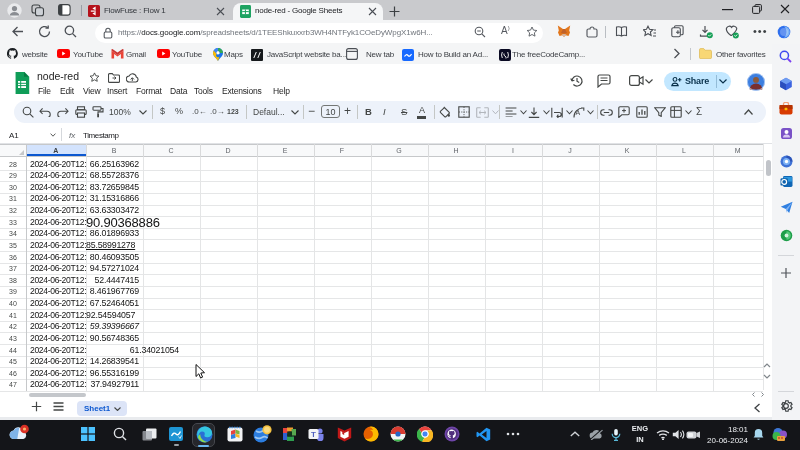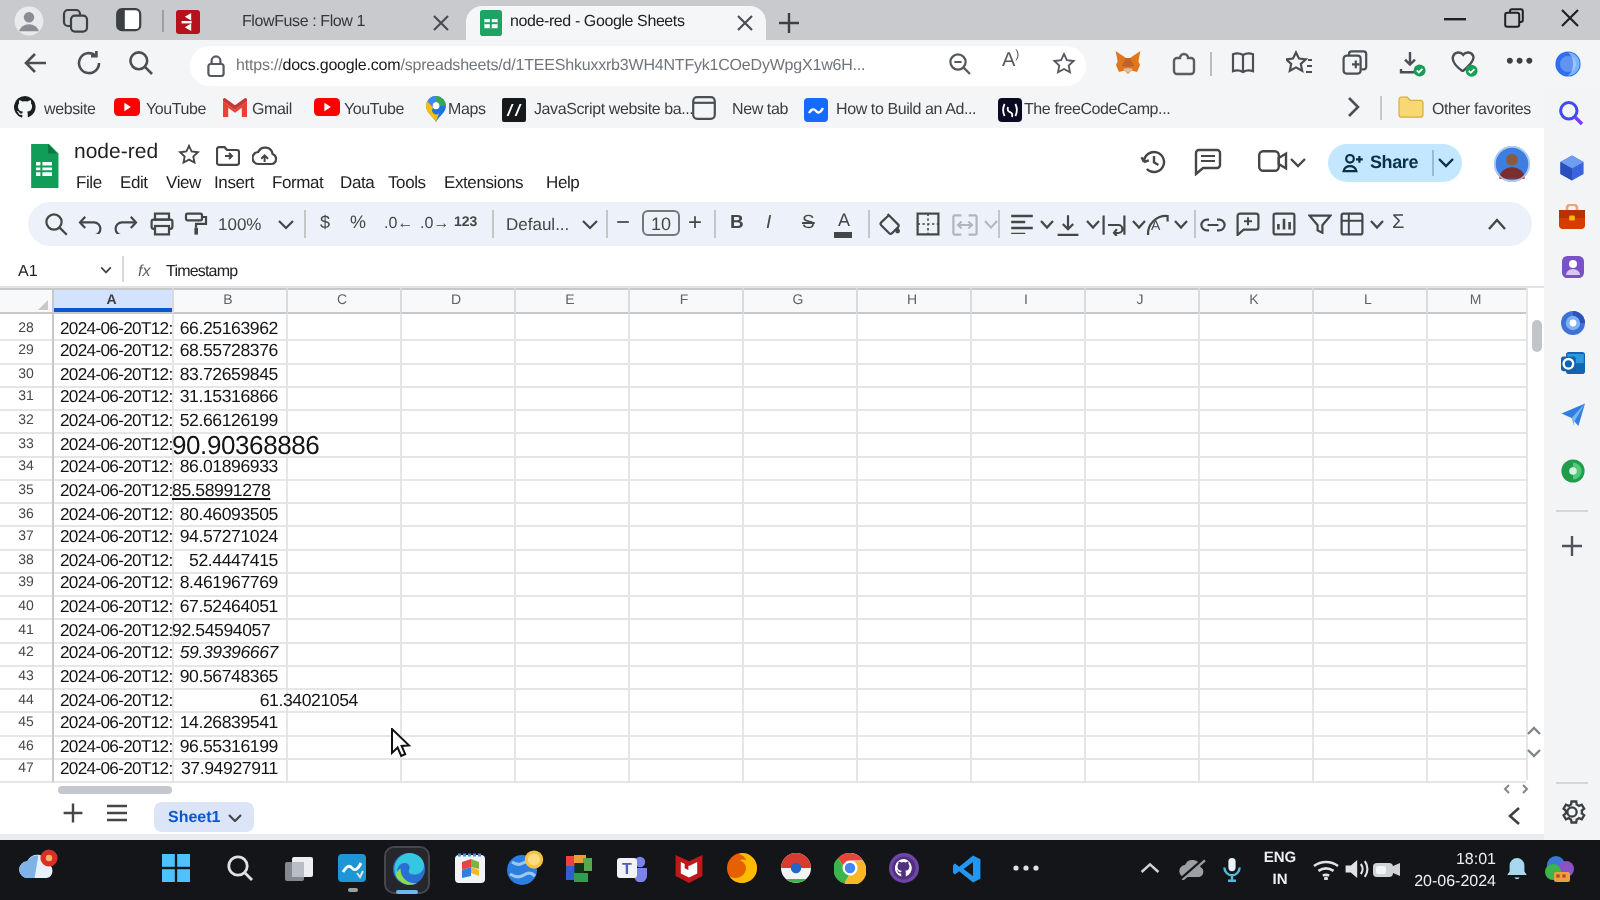--- a/index.html
+++ b/index.html
@@ -23,21 +23,21 @@
 <rect x="0.6" y="0.6" width="11.5" height="10.5" rx="2.4" fill="#fff" stroke="#3c4043" stroke-width="1.1"></rect>
 <path d="M2.8 0.6 h1.6 v10.5 H2.8 a2.2 2.2 0 0 1 -2.2 -2.2 v-6.1 a2.2 2.2 0 0 1 2.2 -2.2 z" fill="#3c4043"></path>
   </svg>
 <div class="abs" style="left:81px;top:5px;width:1px;height:11px;background:#9a9ea5;"></div>
 <svg class="abs" style="left:88px;top:5px" width="12" height="12" viewBox="0 0 12 12">
 <rect width="12" height="12" rx="1.5" fill="#b5121b"></rect>
 <path d="M7.6 1.5 L4.4 3.4 L7.6 5.2 Z" fill="#fff"></path>
 <path d="M7.6 6.8 L4.4 8.6 L7.6 10.5 Z" fill="#fff"></path>
 <rect x="2.8" y="5.5" width="5" height="1.2" fill="#fff"></rect>
   </svg>
-<div class="abs" style="left:104px;top:0;height:20px;line-height:21px;font-size:8px;letter-spacing:-0.2px;color:#33373c;margin-left:17px;">FlowFuse : Flow 1</div>
+<div class="abs" style="left:104px;top:0;height:20px;line-height:21px;font-size:8px;letter-spacing:-0.2px;color:#33373c;">FlowFuse : Flow 1</div>
 <svg class="abs" style="left:216px;top:7px" width="9" height="9" viewBox="0 0 9 9">
     <path d="M1 1 L8 8 M8 1 L1 8" stroke="#4a4e54" stroke-width="1.1"></path>
   </svg>
 <div class="abs" style="left:233px;top:3px;width:150px;height:17px;background:#f5f6f7;border-radius:8px 8px 0 0;"></div>
 <svg class="abs" style="left:239px;top:5px" width="13" height="13" viewBox="0 0 13 13">
 <rect x="1" width="11" height="13" rx="1.4" fill="#1ea362"></rect>
 <rect x="3.2" y="4.5" width="6.6" height="4.6" fill="#fff"></rect>
 <rect x="3.2" y="6.1" width="6.6" height="1" fill="#1ea362"></rect>
 <rect x="5.9" y="4.5" width="1" height="4.6" fill="#1ea362"></rect>
   </svg>
@@ -463,21 +463,21 @@
 <div class="abs" style="left:30px;top:170.13px;width:55.5px;height:11.63px;line-height:11.63px;font-size:8.6px;letter-spacing:-0.35px;color:#141414;white-space:nowrap;overflow:hidden;">2024-06-20T12:2</div>
 <div class="abs" style="left:86px;top:170.13px;width:53px;height:11.63px;line-height:11.63px;font-size:8.8px;letter-spacing:-0.2px;color:#141414;text-align:right;">68.55728376</div>
 <div class="abs" style="left:0;top:181.76px;width:26px;height:11.63px;line-height:11.63px;text-align:center;font-size:7px;color:#444746;">30</div>
 <div class="abs" style="left:30px;top:181.76px;width:55.5px;height:11.63px;line-height:11.63px;font-size:8.6px;letter-spacing:-0.35px;color:#141414;white-space:nowrap;overflow:hidden;">2024-06-20T12:2</div>
 <div class="abs" style="left:86px;top:181.76px;width:53px;height:11.63px;line-height:11.63px;font-size:8.8px;letter-spacing:-0.2px;color:#141414;text-align:right;">83.72659845</div>
 <div class="abs" style="left:0;top:193.39px;width:26px;height:11.63px;line-height:11.63px;text-align:center;font-size:7px;color:#444746;">31</div>
 <div class="abs" style="left:30px;top:193.39px;width:55.5px;height:11.63px;line-height:11.63px;font-size:8.6px;letter-spacing:-0.35px;color:#141414;white-space:nowrap;overflow:hidden;">2024-06-20T12:2</div>
 <div class="abs" style="left:86px;top:193.39px;width:53px;height:11.63px;line-height:11.63px;font-size:8.8px;letter-spacing:-0.2px;color:#141414;text-align:right;">31.15316866</div>
 <div class="abs" style="left:0;top:205.02px;width:26px;height:11.63px;line-height:11.63px;text-align:center;font-size:7px;color:#444746;">32</div>
 <div class="abs" style="left:30px;top:205.02px;width:55.5px;height:11.63px;line-height:11.63px;font-size:8.6px;letter-spacing:-0.35px;color:#141414;white-space:nowrap;overflow:hidden;">2024-06-20T12:2</div>
-<div class="abs" style="left:86px;top:205.02px;width:53px;height:11.63px;line-height:11.63px;font-size:8.8px;letter-spacing:-0.2px;color:#141414;text-align:right;">52.66126199</div>
+<div class="abs" style="left:86px;top:205.02px;width:53px;height:11.63px;line-height:11.63px;font-size:8.8px;letter-spacing:-0.2px;color:#141414;text-align:right;">63.63303472</div>
 <div class="abs" style="left:0;top:216.65px;width:26px;height:11.63px;line-height:11.63px;text-align:center;font-size:7px;color:#444746;">33</div>
 <div class="abs" style="left:30px;top:216.65px;width:55.5px;height:11.63px;line-height:11.63px;font-size:8.6px;letter-spacing:-0.35px;color:#141414;white-space:nowrap;overflow:hidden;">2024-06-20T12:2</div>
 <div class="abs" style="left:86px;top:216.65px;width:49px;height:11.63px;line-height:11.63px;font-size:13px;letter-spacing:-0.2px;color:#141414;text-align:right;">90.90368886</div>
 <div class="abs" style="left:0;top:228.28px;width:26px;height:11.63px;line-height:11.63px;text-align:center;font-size:7px;color:#444746;">34</div>
 <div class="abs" style="left:30px;top:228.28px;width:55.5px;height:11.63px;line-height:11.63px;font-size:8.6px;letter-spacing:-0.35px;color:#141414;white-space:nowrap;overflow:hidden;">2024-06-20T12:2</div>
 <div class="abs" style="left:86px;top:228.28px;width:53px;height:11.63px;line-height:11.63px;font-size:8.8px;letter-spacing:-0.2px;color:#141414;text-align:right;">86.01896933</div>
 <div class="abs" style="left:0;top:239.91px;width:26px;height:11.63px;line-height:11.63px;text-align:center;font-size:7px;color:#444746;">35</div>
 <div class="abs" style="left:30px;top:239.91px;width:55.5px;height:11.63px;line-height:11.63px;font-size:8.6px;letter-spacing:-0.35px;color:#141414;white-space:nowrap;overflow:hidden;">2024-06-20T12:2</div>
 <div class="abs" style="left:86px;top:239.91px;width:39px;height:11.63px;line-height:11.63px;font-size:8.8px;letter-spacing:-0.2px;color:#141414;text-align:center;text-decoration:underline;">85.58991278</div>
 <div class="abs" style="left:0;top:251.54px;width:26px;height:11.63px;line-height:11.63px;text-align:center;font-size:7px;color:#444746;">36</div>

